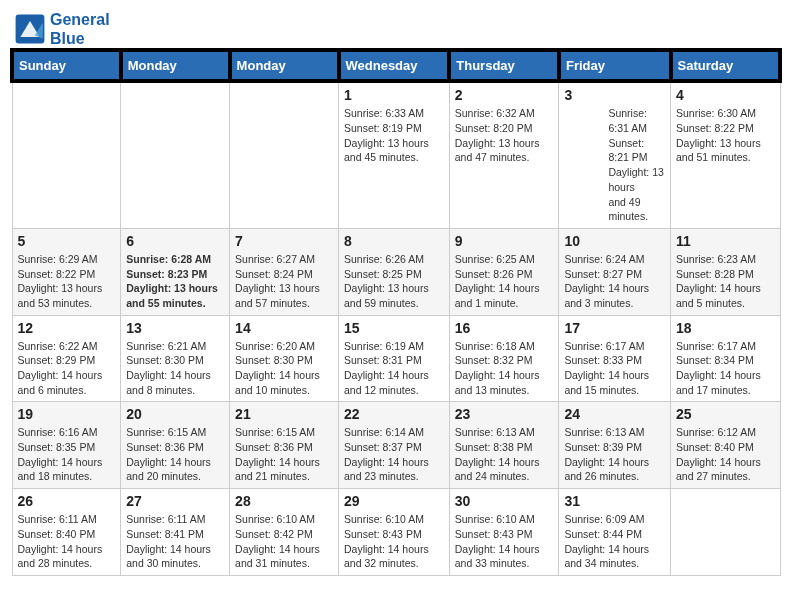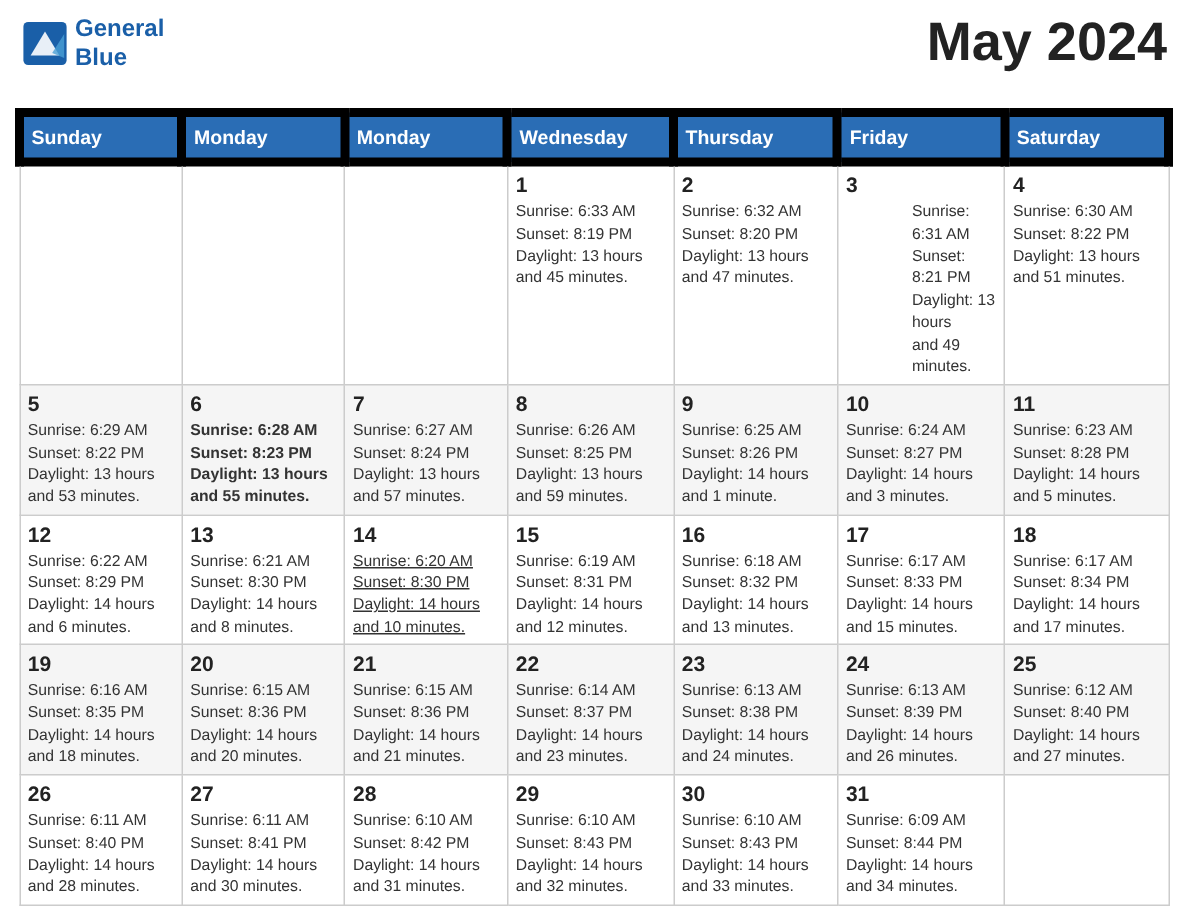--- a/index.html
+++ b/index.html
@@ -7,21 +7,21 @@
       font-family: Arial, sans-serif;
       background: #fff;
       width: 792px;
       min-height: 612px;
       padding: 10px;
     }
     .header {
       display: flex;
       justify-content: space-between;
       align-items: flex-start;
-      margin-bottom: 24px;
+      margin-bottom: 0;
       padding: 0 4px;
     }
     .logo {
       display: flex;
       align-items: center;
       gap: 4px;
     }
     .logo-text {
       font-size: 16px;
       font-weight: bold;
@@ -54,21 +54,21 @@
       border-collapse: collapse;
       font-size: 11px;
     }
     .calendar th {
       background-color: #2a6db5;
       color: #fff;
       text-align: left;
       padding: 6px 5px;
       font-size: 13px;
       font-weight: bold;
-      border: 6px solid #000000;
+      border: 4px solid #000000;
     }
     .calendar td {
       border: 1px solid #ccc;
       vertical-align: top;
       padding: 4px 5px;
       width: 113px;
       min-height: 80px;
       background: #fff;
     }
     .calendar tr:nth-child(even) td {
@@ -98,21 +98,20 @@
       <rect x="2" y="2" width="36" height="36" rx="4" fill="#1a5fa8"></rect>
       <polygon points="8,30 20,10 32,30" fill="white" opacity="0.9"></polygon>
       <polygon points="26,28 36,12 36,32" fill="#4a9fd4" opacity="0.8"></polygon>
     </svg>
     <div class="logo-text">
       <div><span>General</span></div>
       <div><span>Blue</span></div>
     </div>
   </div>
   <div class="title-block">
-    <div class="month-year">May 2024</div>
   </div>
 </div>
 
 <table class="calendar">
   <thead>
     <tr id="weekday-header">
         <th>Sunday</th>
         <th>Monday</th>
         <th>Monday</th>
         <th>Wednesday</th>
@@ -216,21 +215,21 @@
         </td>
         <td>
           <div class="day-num">13</div>
           <div class="day-info" style="white-space: pre-line;">Sunrise: 6:21 AM
 Sunset: 8:30 PM
 Daylight: 14 hours
 and 8 minutes.</div>
         </td>
         <td>
           <div class="day-num">14</div>
-          <div class="day-info" style="white-space: pre-line; text-decoration: underline;">Sunrise: 6:20 AM
+          <div class="day-info" style="white-space: pre-line;">Sunrise: 6:20 AM
 Sunset: 8:30 PM
 Daylight: 14 hours
 and 10 minutes.</div>
         </td>
         <td>
           <div class="day-num">15</div>
           <div class="day-info" style="white-space: pre-line;">Sunrise: 6:19 AM
 Sunset: 8:31 PM
 Daylight: 14 hours
 and 12 minutes.</div>

